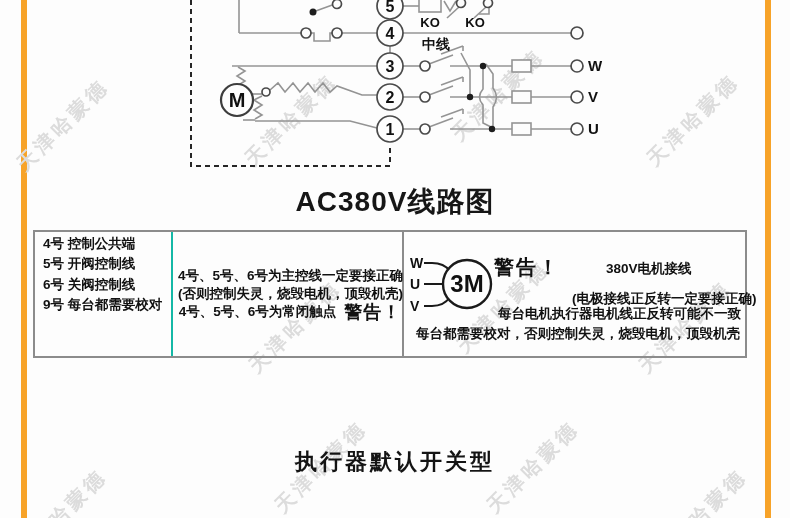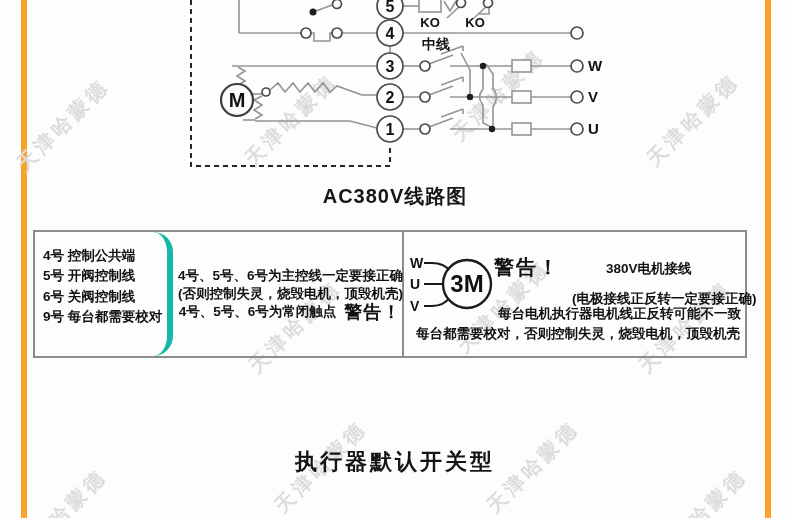--- a/index.html
+++ b/index.html
@@ -16,26 +16,26 @@
   .diagram .motor { stroke:#3d3d3d; stroke-width:2.2; fill:#fdfdfd; }
   .diagram .fuse { stroke:#949494; stroke-width:1.6; fill:#fdfdfd; }
   .diagram .dot { fill:#1e1e1e; stroke:none; }
   .diagram .dash { stroke:#262626; stroke-width:2; fill:none; stroke-dasharray:5 4; }
   .diagram text { fill:#101010; font-weight:700; }
   .diagram .num { font-size:16px; text-anchor:middle; }
   .diagram .ko { font-size:13px; text-anchor:middle; }
   .diagram .lbl { font-size:14px; }
   .diagram .phase { font-size:15px; }
   .diagram .mlabel { font-size:20px; font-weight:800; text-anchor:middle; }
-  .title { position:absolute; left:0; right:0; top:183px; text-align:center; font-size:20px;
+  .title { position:absolute; left:0; right:0; top:183px; text-align:center; font-size:28px;
            font-weight:800; letter-spacing:1px; color:#161616; z-index:2; }
   .spec-table { position:absolute; left:33px; top:230px; width:714px; height:128px;
                 border:2px solid #8c8c8c; display:flex; z-index:2; }
   .cell { height:100%; }
-  .c1 { width:138px; border-right:6px solid #14b8a6; padding:14px 2px 0 8px;border-radius:20px; }
+  .c1 { width:138px; border-right:2px solid #14b8a6; padding:2px 2px 0 8px; }
   .c1 .trow { font-size:13.5px; font-weight:700; line-height:20.3px; white-space:nowrap; }
   .c2 { width:231px; border-right:2px solid #8c8c8c; display:flex; flex-direction:column;
         justify-content:center; padding-left:5px; }
   .c2 .nline { font-size:13.5px; font-weight:700; line-height:18px; white-space:nowrap; }
   .c2 .line3wrap { display:flex; align-items:center;justify-content:center; }
   .warn-inline { font-size:18px; font-weight:800; letter-spacing:1px; margin-left:8px; }
   .c3 { position:relative; flex:1; }
   .c3 .t { position:absolute; font-size:13.5px; font-weight:700; white-space:nowrap; }
   .warn-big { position:absolute; font-size:20px; font-weight:800; letter-spacing:2px; white-space:nowrap; }
   .motor3m-svg { position:absolute; left:0; top:0; }

